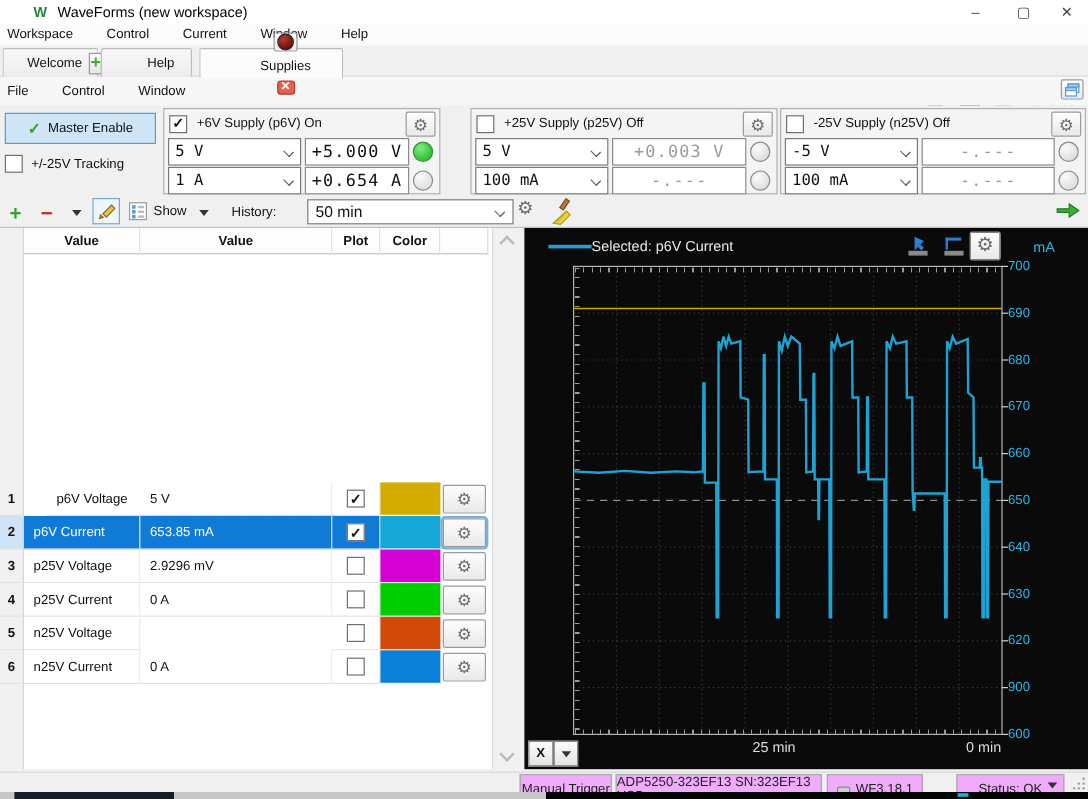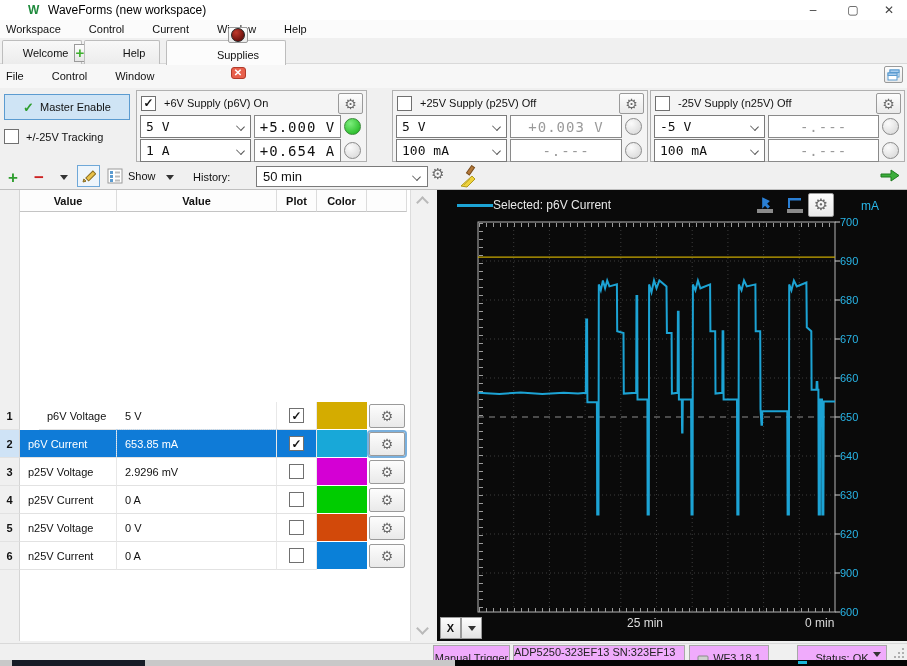--- a/index.html
+++ b/index.html
@@ -333,21 +333,20 @@
           <span class="cb"></span>
         </div>
         <div class="swatch" style="left: 317px; width: 50px; background: rgb(0, 204, 0);"></div>
         <div class="rowgear btn3d" style="left: 369px;">
           <span style="font-size: 14px; color: rgb(107, 107, 107); text-shadow: rgb(255, 255, 255) 0px 1px 0px; line-height: 1;">⚙</span>
         </div>
       </div>
       <div class="trow" style="top: 324px;">
         <div class="tcell tnum" style="left: 0px; width: 20px;">5</div>
         <div class="tcell" style="left: 20px; width: 97px;">n25V Voltage</div>
-        <div class="tcell" style="left: 117px; width: 160px;">0 V</div>
         <div class="tcell" style="left: 277px; width: 40px; justify-content: center; padding-left: 0px;">
           <span class="cb"></span>
         </div>
         <div class="swatch" style="left: 317px; width: 50px; background: rgb(210, 73, 10);"></div>
         <div class="rowgear btn3d" style="left: 369px;">
           <span style="font-size: 14px; color: rgb(107, 107, 107); text-shadow: rgb(255, 255, 255) 0px 1px 0px; line-height: 1;">⚙</span>
         </div>
       </div>
       <div class="trow" style="top: 352px;">
         <div class="tcell tnum" style="left: 0px; width: 20px;">6</div>

